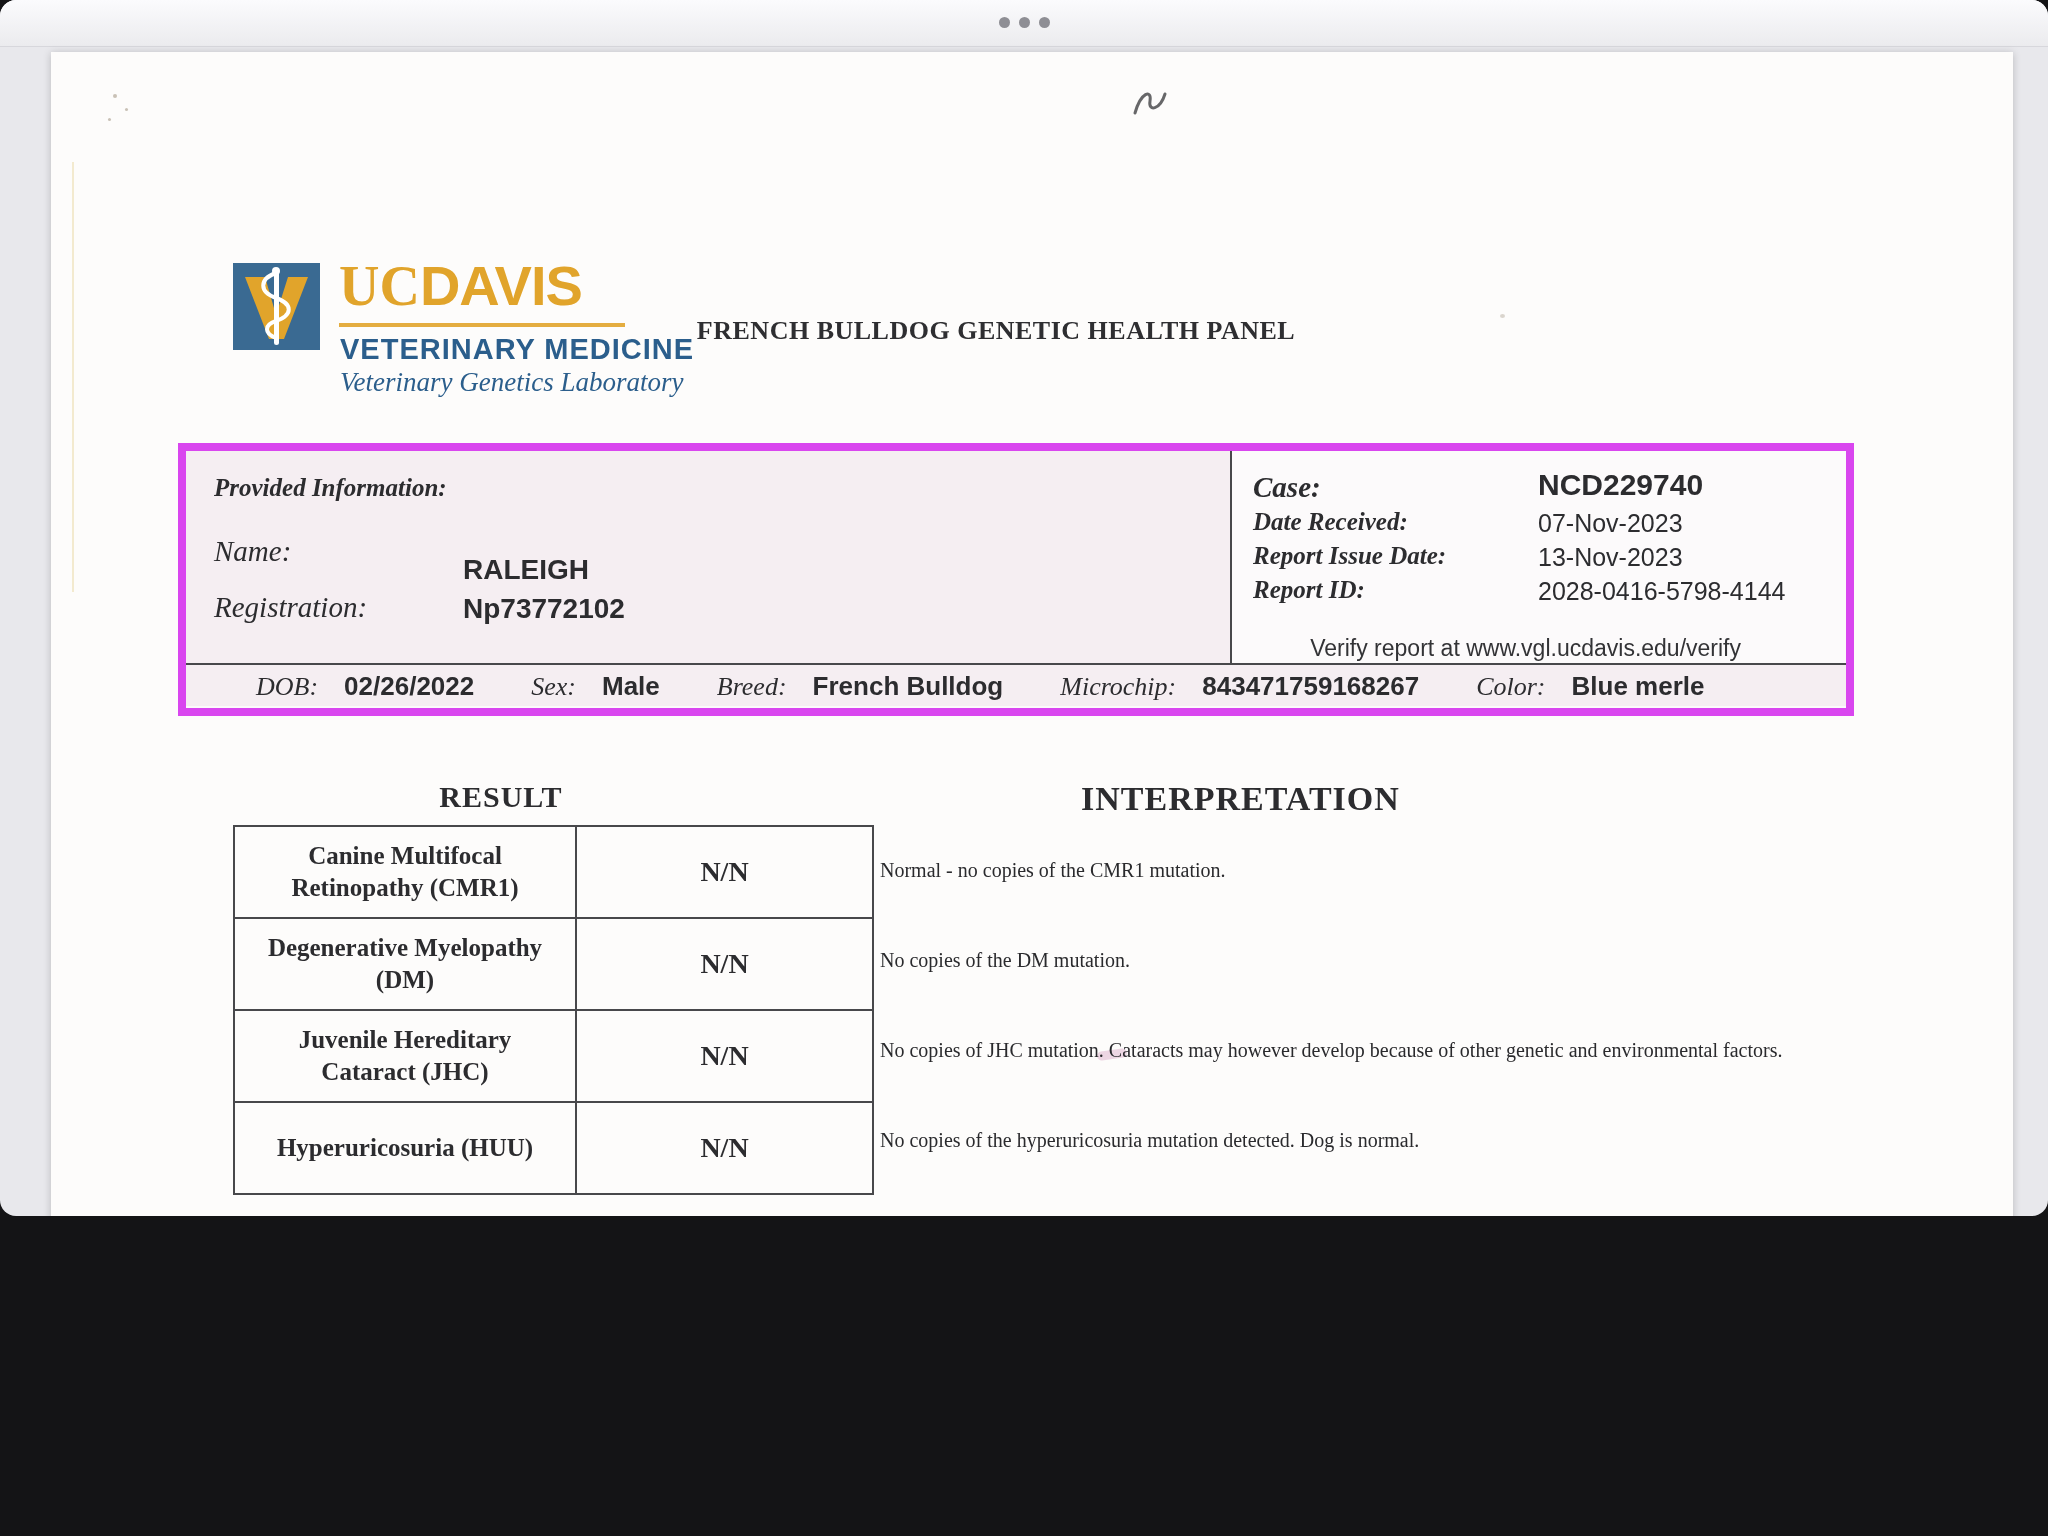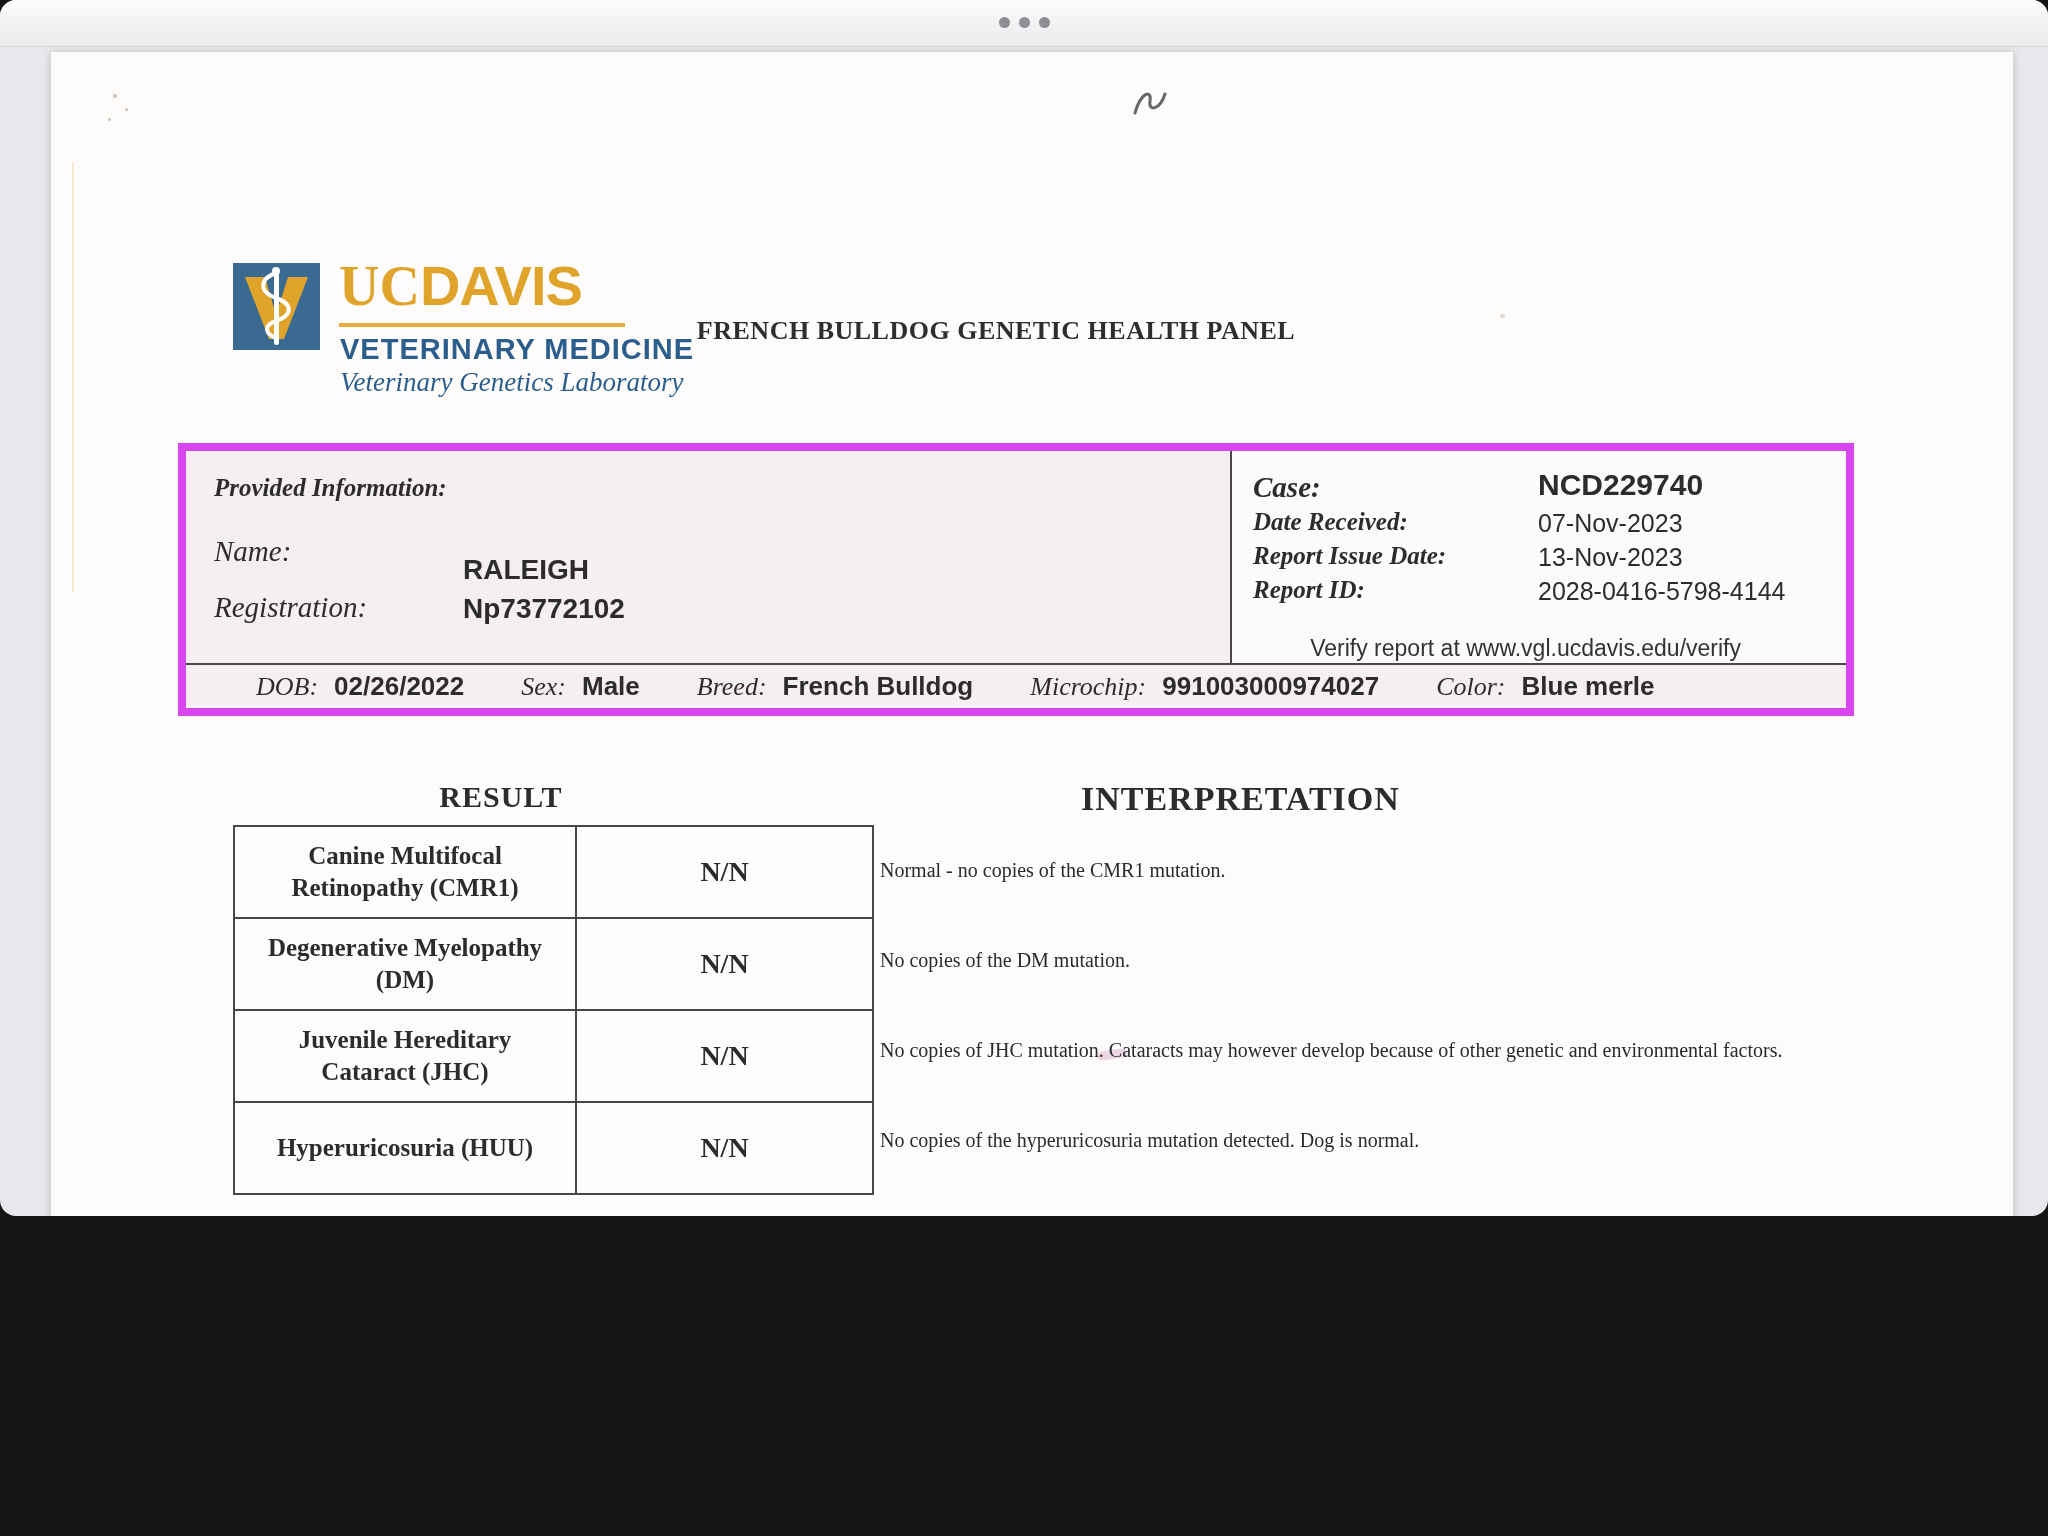--- a/index.html
+++ b/index.html
@@ -51,21 +51,21 @@
   .c-case-l{left:1067px;top:20px;font-size:29px;}
   .c-case-v{left:1352px;top:17px;font-size:30px;}
   .c-dr-l{left:1067px;top:57px;font-size:25px;}
   .c-dr-v{left:1352px;top:58px;font-size:25px;font-weight:normal;}
   .c-rid-l{left:1067px;top:91px;font-size:25px;}
   .c-rid-v{left:1352px;top:92px;font-size:25px;font-weight:normal;}
   .c-rpt-l{left:1067px;top:125px;font-size:25px;}
   .c-rpt-v{left:1352px;top:126px;font-size:25px;font-weight:normal;}
   .verify{right:105px;top:184px;font-size:23px;color:#333336;}
   .strip-row{left:70px;top:220px;display:flex;gap:57px;align-items:baseline;white-space:nowrap;}
-  .strip-row .pair{display:flex;gap:16px;align-items:baseline;}
+  .strip-row .pair{display:flex;gap:26px;align-items:baseline;}
   .strip-row .lbl-i{font-size:26px;}
   .strip-row .val-sans{font-size:26px;}
   
   .hdr-result{left:330px;top:728px;width:240px;text-align:center;font-weight:bold;
               font-size:30px;letter-spacing:1px;}
   .hdr-interp{left:1030px;top:728px;width:300px;text-align:center;font-weight:bold;
               font-size:34px;letter-spacing:1px;}
   .rtable{left:182px;top:773px;width:637px;border:2px solid #48484b;}
   .rrow{display:flex;height:90px;border-top:2px solid #48484b;}
   .rrow:first-child{border-top:none;justify-content:space-between;}
@@ -155,21 +155,21 @@
         <span class="pair">
           <span class="lbl-i">Sex:</span>
           <span class="val-sans">Male</span>
         </span>
         <span class="pair">
           <span class="lbl-i">Breed:</span>
           <span class="val-sans">French Bulldog</span>
         </span>
         <span class="pair">
           <span class="lbl-i">Microchip:</span>
-          <span class="val-sans">991003000974027</span>
+          <span class="val-sans">843471759168267</span>
         </span>
         <span class="pair">
           <span class="lbl-i">Color:</span>
           <span class="val-sans">Blue merle</span>
         </span>
       </div>
     </div>
 
     <div class="abs hdr-result">RESULT</div>
     <div class="abs hdr-interp">INTERPRETATION</div>

